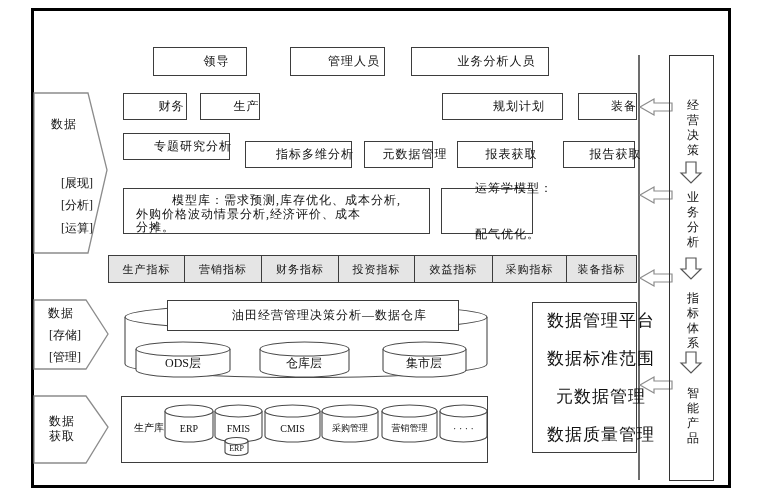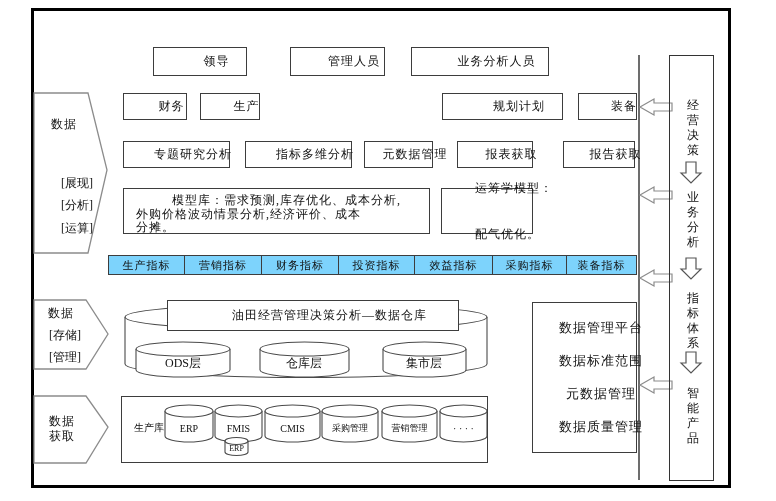--- a/index.html
+++ b/index.html
@@ -21,30 +21,30 @@
     position:absolute;display:flex;align-items:center;justify-content:center;
     box-sizing:border-box;font-size:12px;white-space:nowrap;
   }
   .multi{flex-direction:column;align-items:flex-start;justify-content:center;line-height:14px;}
   .model-box{
     align-items:flex-start;justify-content:flex-start;flex-direction:column;
     padding:5px 6px 0 12px;font-size:12px;line-height:13.5px;letter-spacing:1px;
   }
   .model-box .indent1{padding-left:36px;}
   .ind{
-    position:absolute;left:108px;top:255px;width:529px;height:20px;
-    border:1px solid #3d3d3d;background:#7dd3fc;box-sizing:border-box;
+    position:absolute;left:108px;top:255px;width:529px;height:28px;
+    border:1px solid #3d3d3d;background:#e5e5e5;box-sizing:border-box;
     display:grid;grid-template-columns:75px 77px 77px 76px 78px 74px 70px;
   }
   .ind>div{
     border-left:1px solid #3d3d3d;display:flex;align-items:center;justify-content:center;
     font-size:11px;letter-spacing:1px;box-sizing:border-box;white-space:nowrap;
   }
   .ind>div:first-child{border-left:none;}
-  .gov{flex-direction:column;gap:15px;font-size:13px;letter-spacing:1px;white-space:nowrap;}
+  .gov{flex-direction:column;gap:15px;font-size:17px;letter-spacing:1px;white-space:nowrap;}
   .tallbox{
     position:absolute;left:669px;top:55px;width:45px;height:426px;
     border:1.5px solid #333;box-sizing:border-box;background:transparent;
   }
   .vtext{
     position:absolute;left:684px;width:15px;font-size:12px;line-height:15px;
     word-break:break-all;text-align:right;white-space:normal;
   }
   .stage-title{font-size:12px;letter-spacing:1px;text-align:center;}
   .sm9{font-size:9px;}
@@ -139,21 +139,21 @@
   <div class="box" style="left:200px;top:93px;width:60px;height:27px;">
       <span>生产</span>
     </div>
   <div class="box" style="left:442px;top:93px;width:121px;height:27px;">
       <span>规划计划</span>
     </div>
   <div class="box" style="left:578px;top:93px;width:59px;height:27px;">
       <span>装备</span>
     </div>
 
-  <div class="box" style="left:123px;top:141px;width:107px;height:27px;">
+  <div class="box" style="left:123px;top:133px;width:107px;height:27px;">
       <span>专题研究分析</span>
     </div>
   <div class="box" style="left:245px;top:141px;width:107px;height:27px;">
       <span>指标多维分析</span>
     </div>
   <div class="box" style="left:364px;top:141px;width:69px;height:27px;">
       <span>元数据管理</span>
     </div>
   <div class="box" style="left:563px;top:141px;width:72px;height:27px;">
       <span>报告获取</span>

